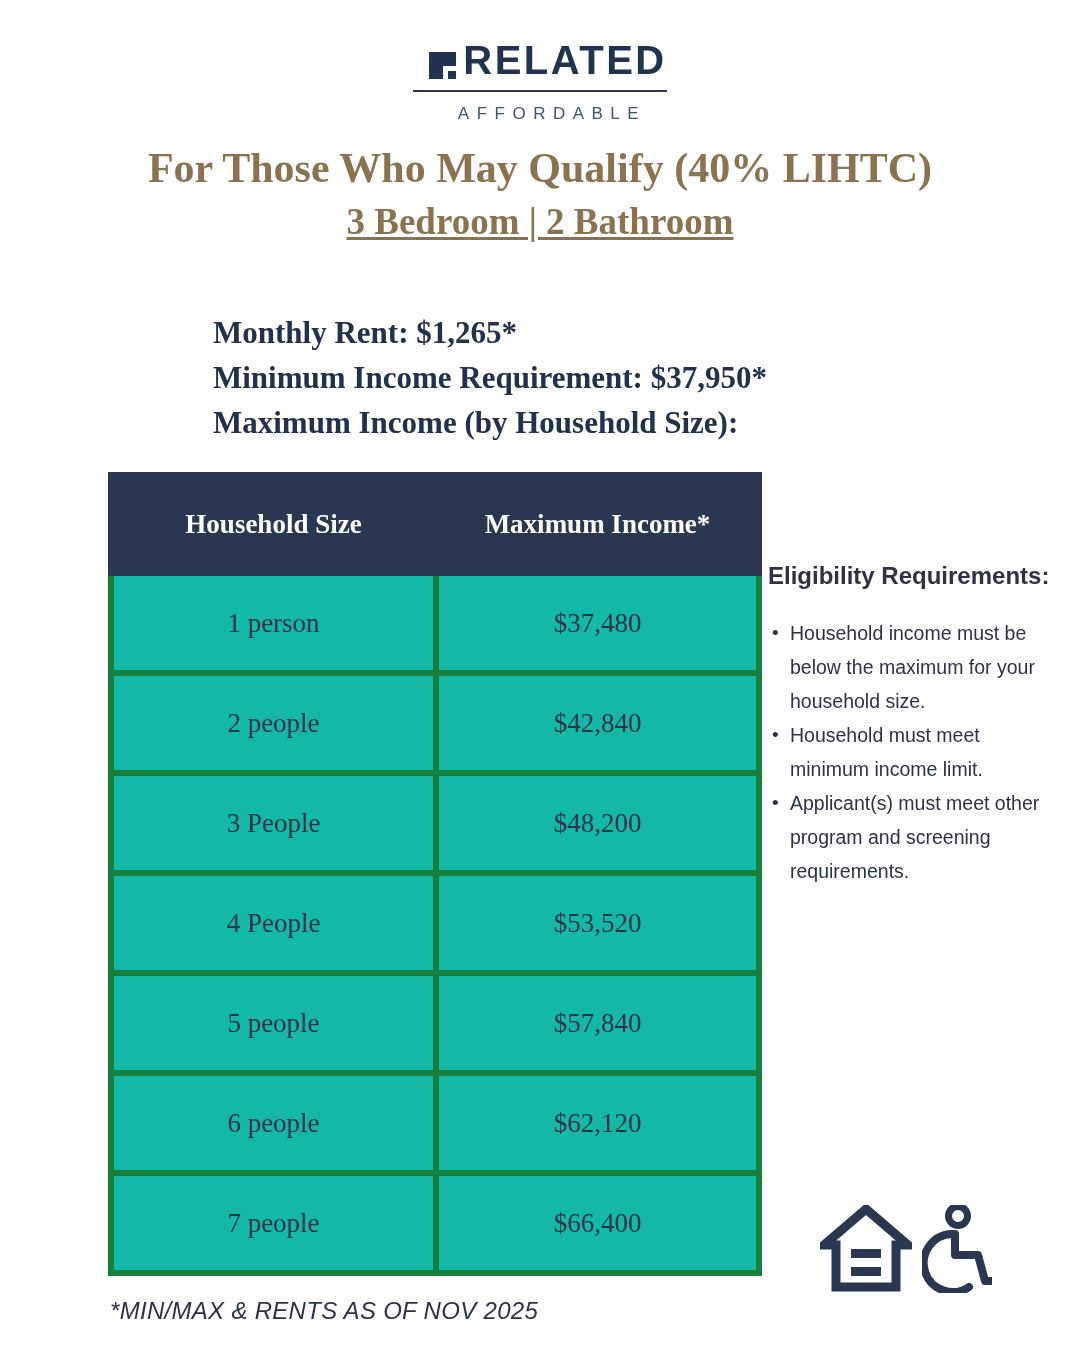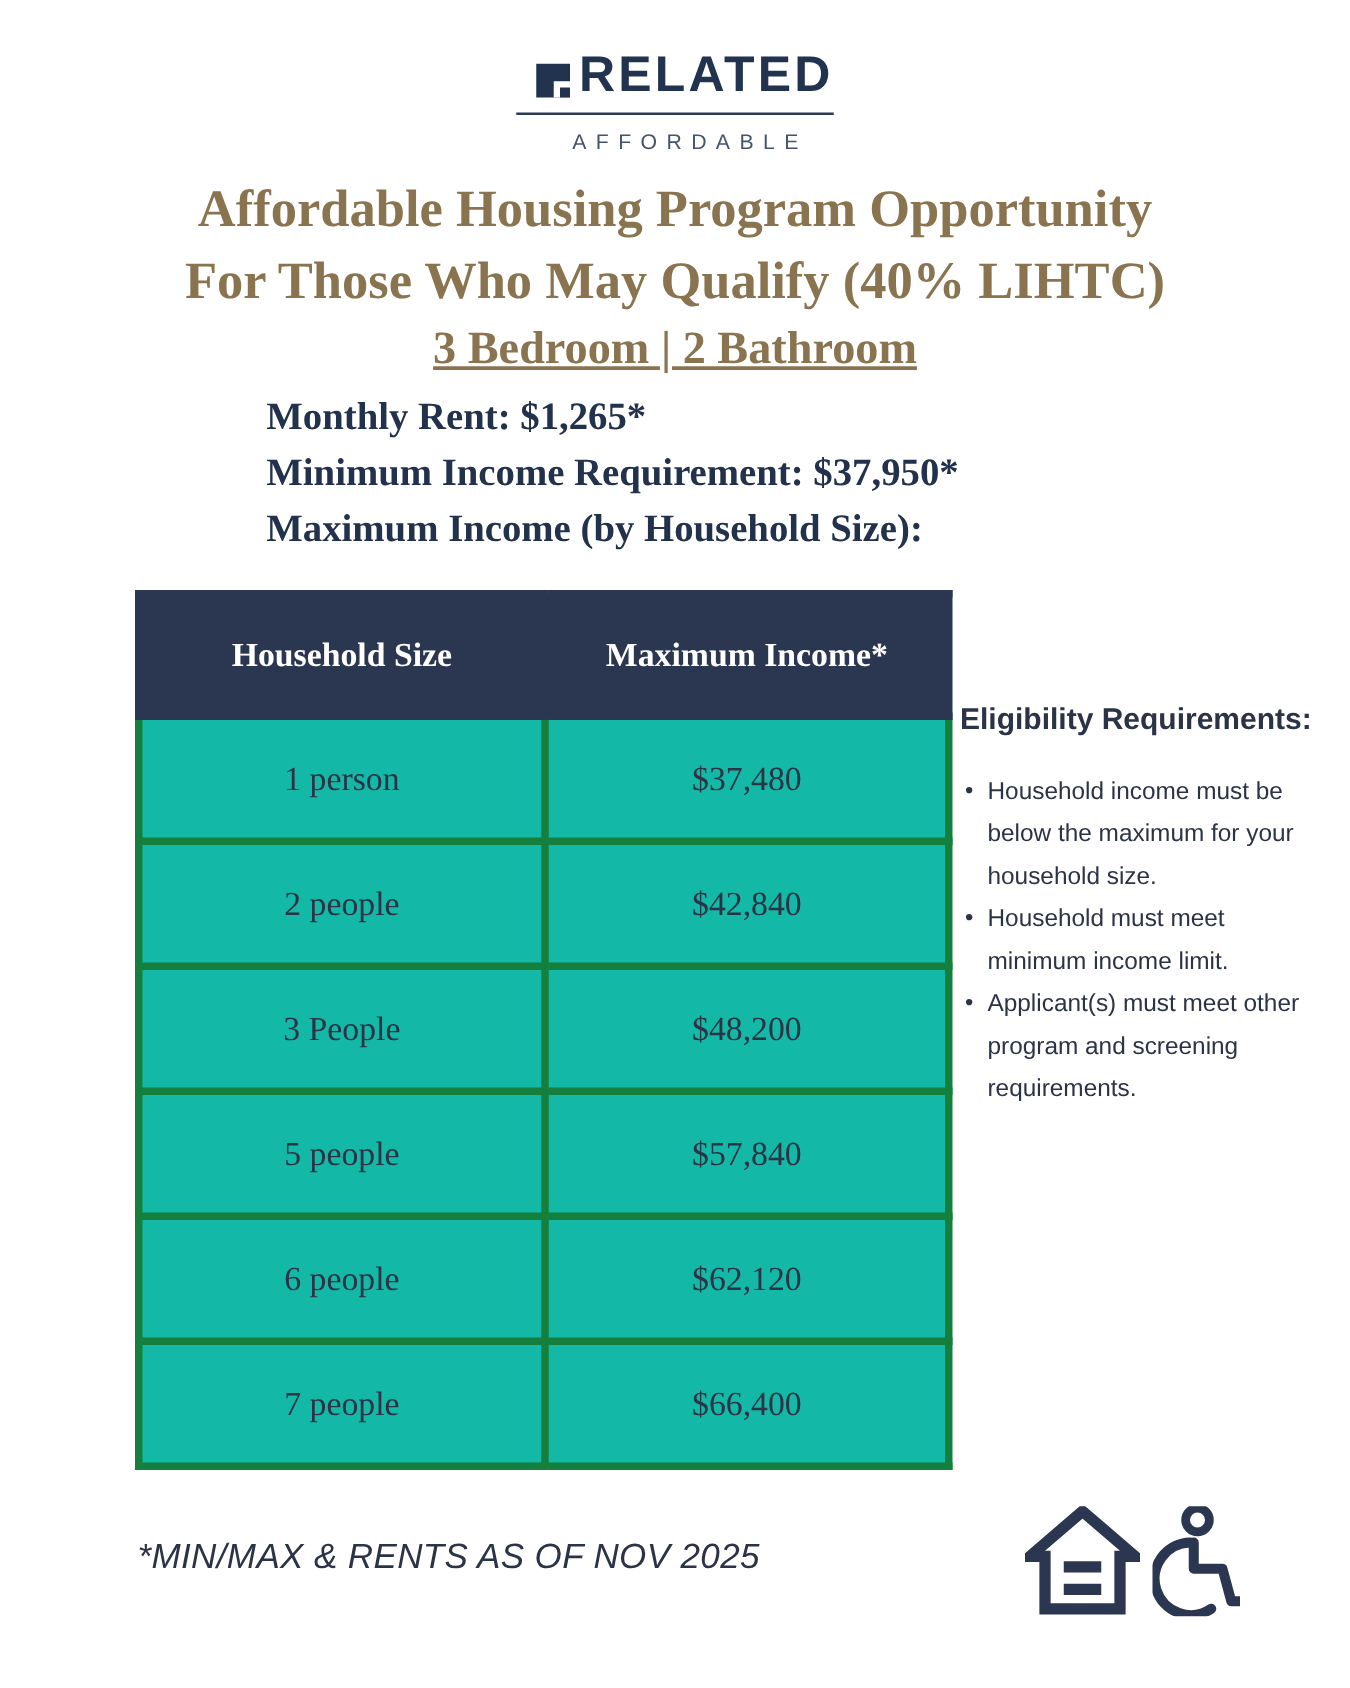--- a/index.html
+++ b/index.html
@@ -196,45 +196,44 @@
     width: 170px;
     height: 90px;
   }
   #icon-equal-housing { position: absolute; left: 0; top: 0; }
   #icon-accessibility { position: absolute; left: 102px; top: 0; }
 
   
   #footnote {
     position: absolute;
     left: 110px;
-    top: 1229px;
+    top: 1297px;
     font-family: "Liberation Sans", sans-serif;
     font-style: italic;
     font-weight: 400;
-    font-size: 28px;
+    font-size: 24px;
     letter-spacing: 0.3px;
     color: #2b3346;
   }
 </style>
 </head>
 <body>
 
 <div id="logo-block">
   <div id="logo-wordmark">
     <span id="logo-mark">
       <span class="sq-main"></span>
       <span class="sq-notch"></span>
       <span class="sq-inner"></span>
     </span><span id="logo-text">RELATED</span>
   </div>
   <div id="logo-sub">AFFORDABLE</div>
 </div>
 
 <div id="title-block">
-  <div class="title-line">Affordable Housing Program Opportunity</div>
   <div class="title-line">For Those Who May Qualify (40% LIHTC)</div>
   <div class="title-line" id="title-line3">3 Bedroom | 2 Bathroom</div>
 </div>
 
 <div id="details-block">
   <div class="detail-line">Monthly Rent: $1,265*</div>
   <div class="detail-line">Minimum Income Requirement: $37,950*</div>
   <div class="detail-line">Maximum Income (by Household Size):</div>
 </div>
 
@@ -256,20 +255,24 @@
       </tr>
       <tr>
         <td>2 people</td>
         <td>$42,840</td>
       </tr>
       <tr>
         <td>3 People</td>
         <td>$48,200</td>
       </tr>
       <tr>
+        <td>4 People</td>
+        <td>$53,520</td>
+      </tr>
+      <tr>
         <td>5 people</td>
         <td>$57,840</td>
       </tr>
       <tr>
         <td>6 people</td>
         <td>$62,120</td>
       </tr>
       <tr>
         <td>7 people</td>
         <td>$66,400</td>

